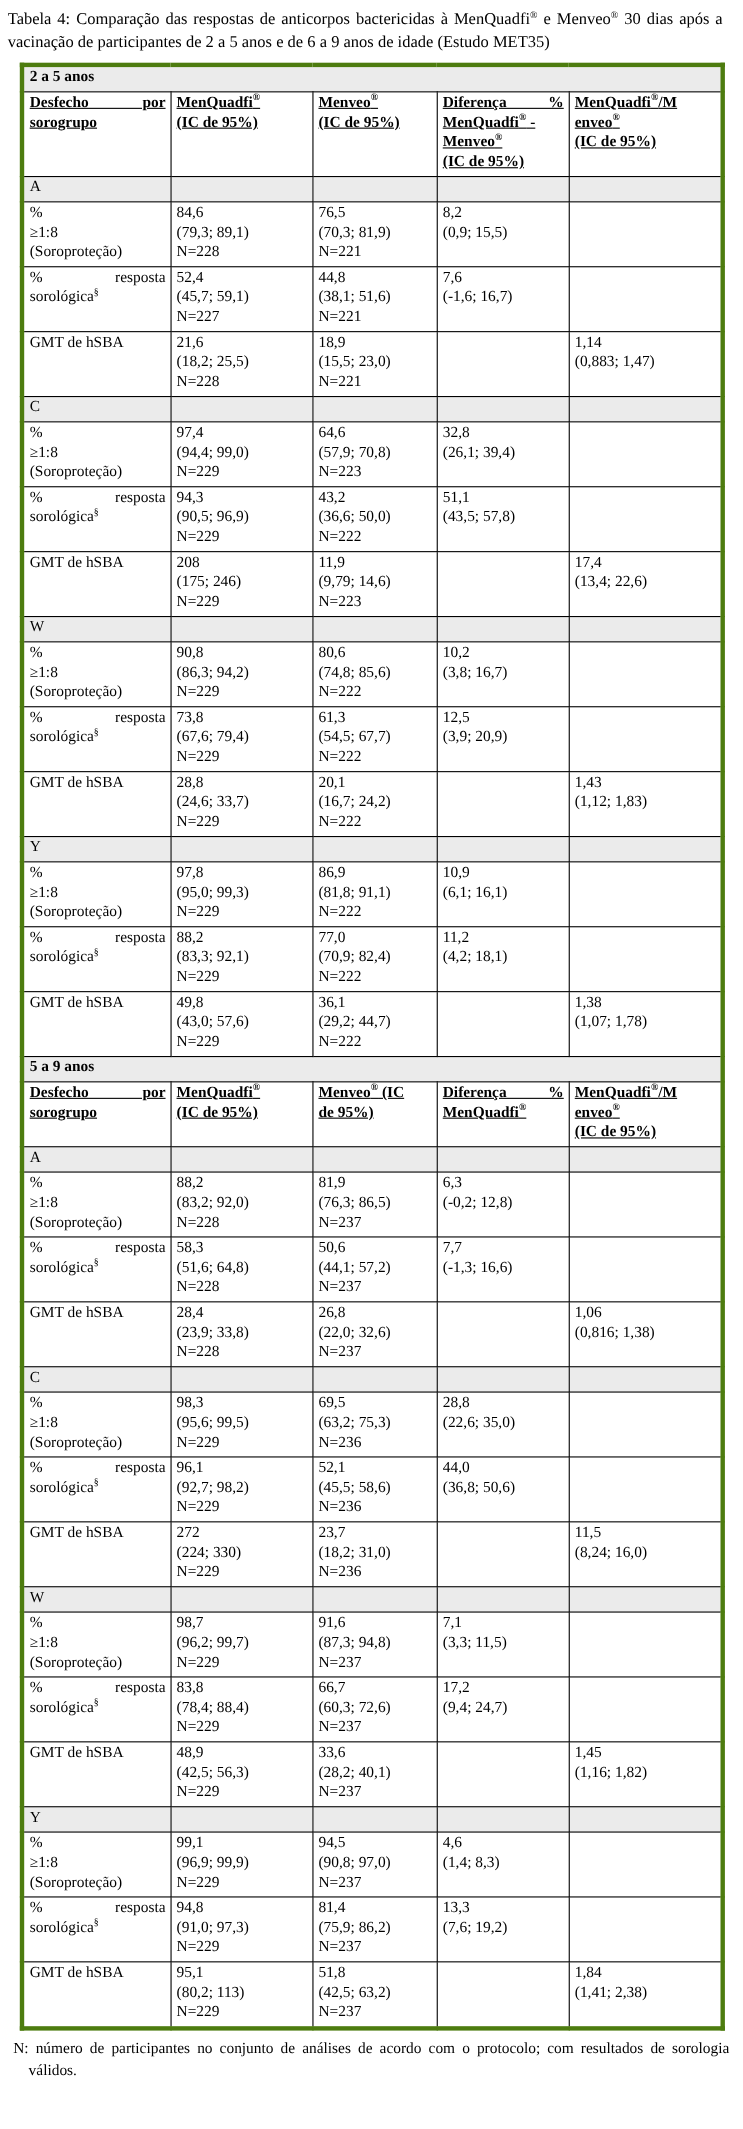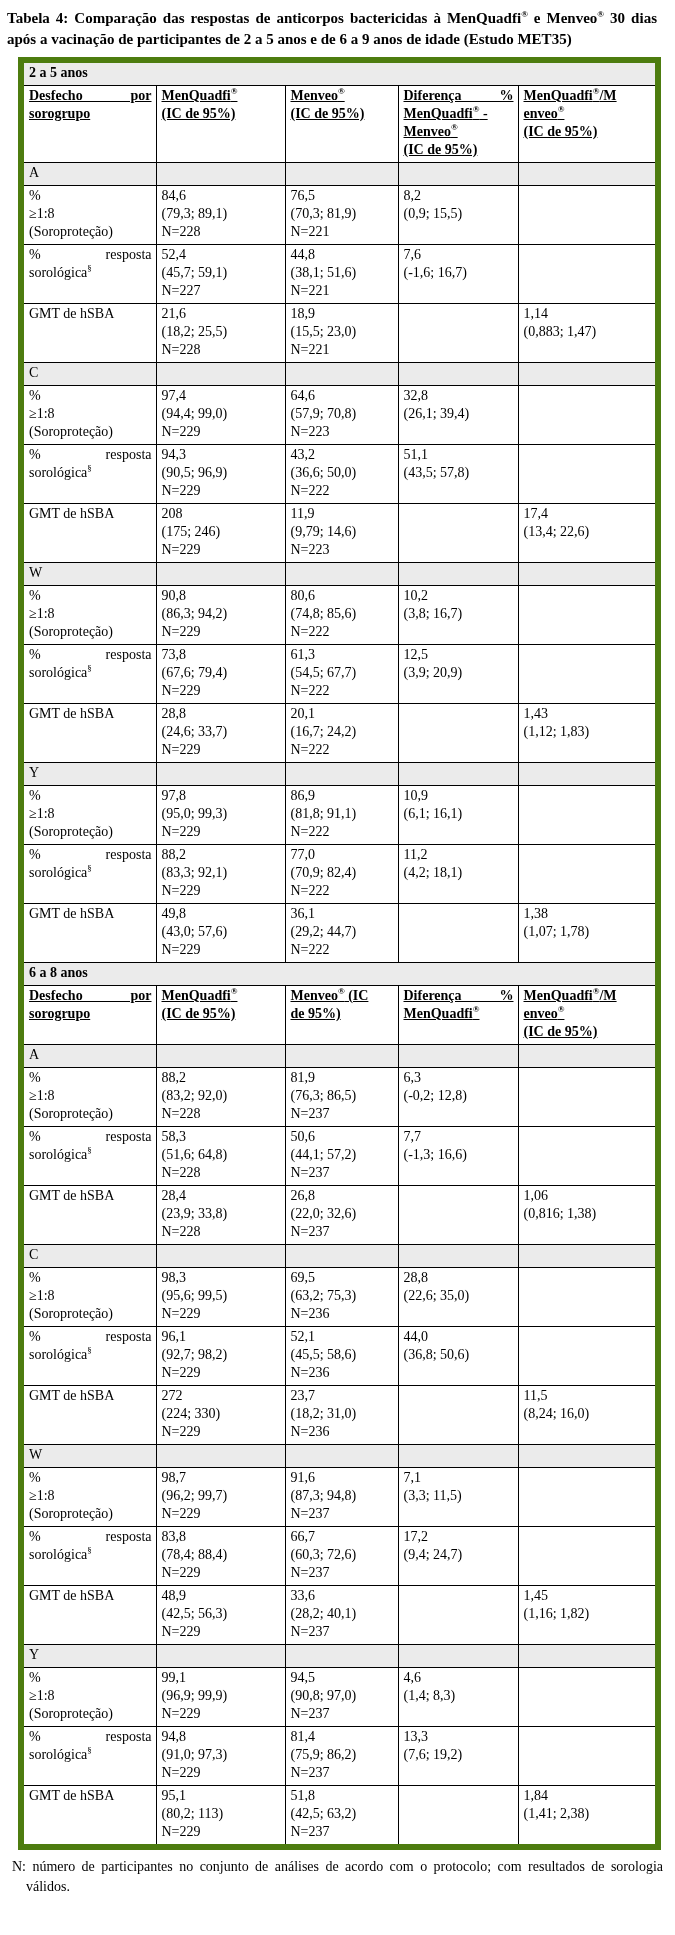--- a/index.html
+++ b/index.html
@@ -6,34 +6,34 @@
   html, body { margin: 0; padding: 0; background: #ffffff; }
   body {
     width: 675px;
     min-height: 1935px;
     color: #000;
     font-family: "Liberation Serif", "DejaVu Serif", serif;
   }
   .page { padding: 5px 8px 10px 7px; }
 
   .doc-title {
-    font-weight: bold;
+    font-weight: normal;
     font-size: 15px;
     line-height: 21px;
     text-align: justify;
     width: 650px;
     margin: 3px 0 7px 0;
   }
 
   table.cmp {
     border-collapse: collapse;
     table-layout: fixed;
     width: 637px;
     margin-left: 11px;
-    border: 6px solid #4d7c0f;
+    border: 4px solid #4d7c0f;
   }
   td, th {
     border: 1px solid #000;
     font-size: 14px;
     line-height: 18px;
     vertical-align: top;
     padding: 1px 4px 3px 5px;
     text-align: left;
     font-weight: normal;
     overflow: hidden;
@@ -186,21 +186,21 @@
           <td class="col4"></td>
         </tr>
         <tr>
           <td class="col0">GMT de hSBA</td>
           <td class="col1">49,8<br>(43,0; 57,6)<br>N=229</td>
           <td class="col2">36,1<br>(29,2; 44,7)<br>N=222</td>
           <td class="col3"></td>
           <td class="col4">1,38<br>(1,07; 1,78)</td>
         </tr>
         <tr class="band-row">
-          <td colspan="5" class="age-band">6 a 8 anos</td>
+          <td colspan="5" class="age-band">5 a 9 anos</td>
         </tr>
         <tr>
           <th class="col0">Desfecho por sorogrupo</th>
           <th class="col1">MenQuadfi<sup>®</sup><br>(IC de 95%)</th>
           <th class="col2">Menveo<sup>®</sup> (IC<br>de 95%)</th>
           <th class="col3">Diferença % MenQuadfi<sup>®</sup></th>
           <th class="col4">MenQuadfi<sup>®</sup>/M<br>enveo<sup>®</sup><br>(IC de 95%)</th>
         </tr>
         <tr class="band-row">
           <td class="col0">A</td>

